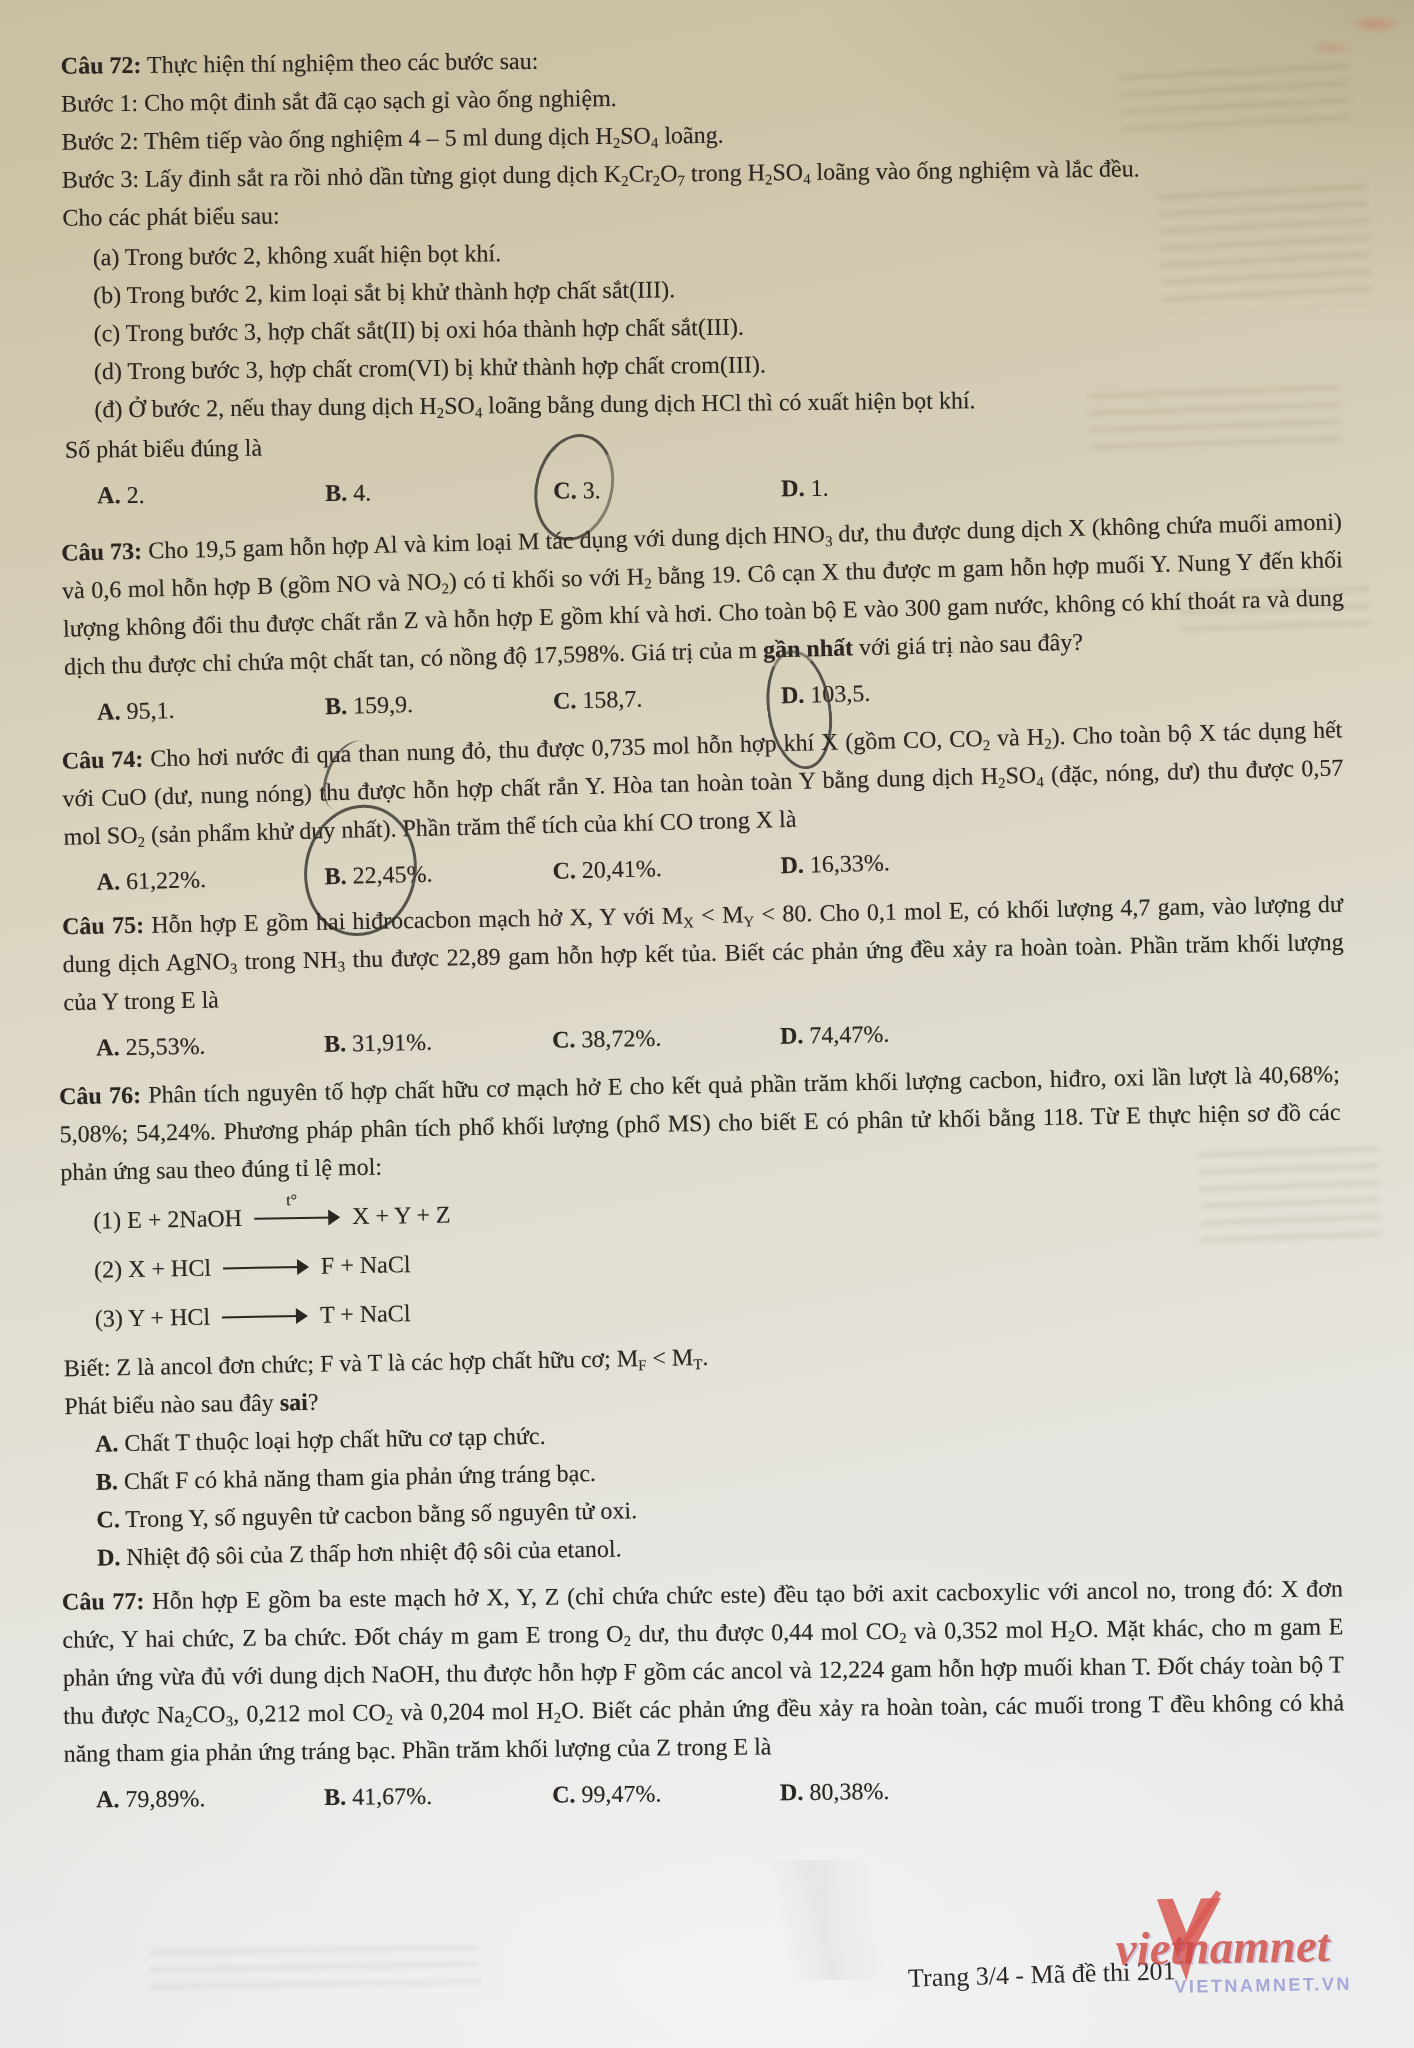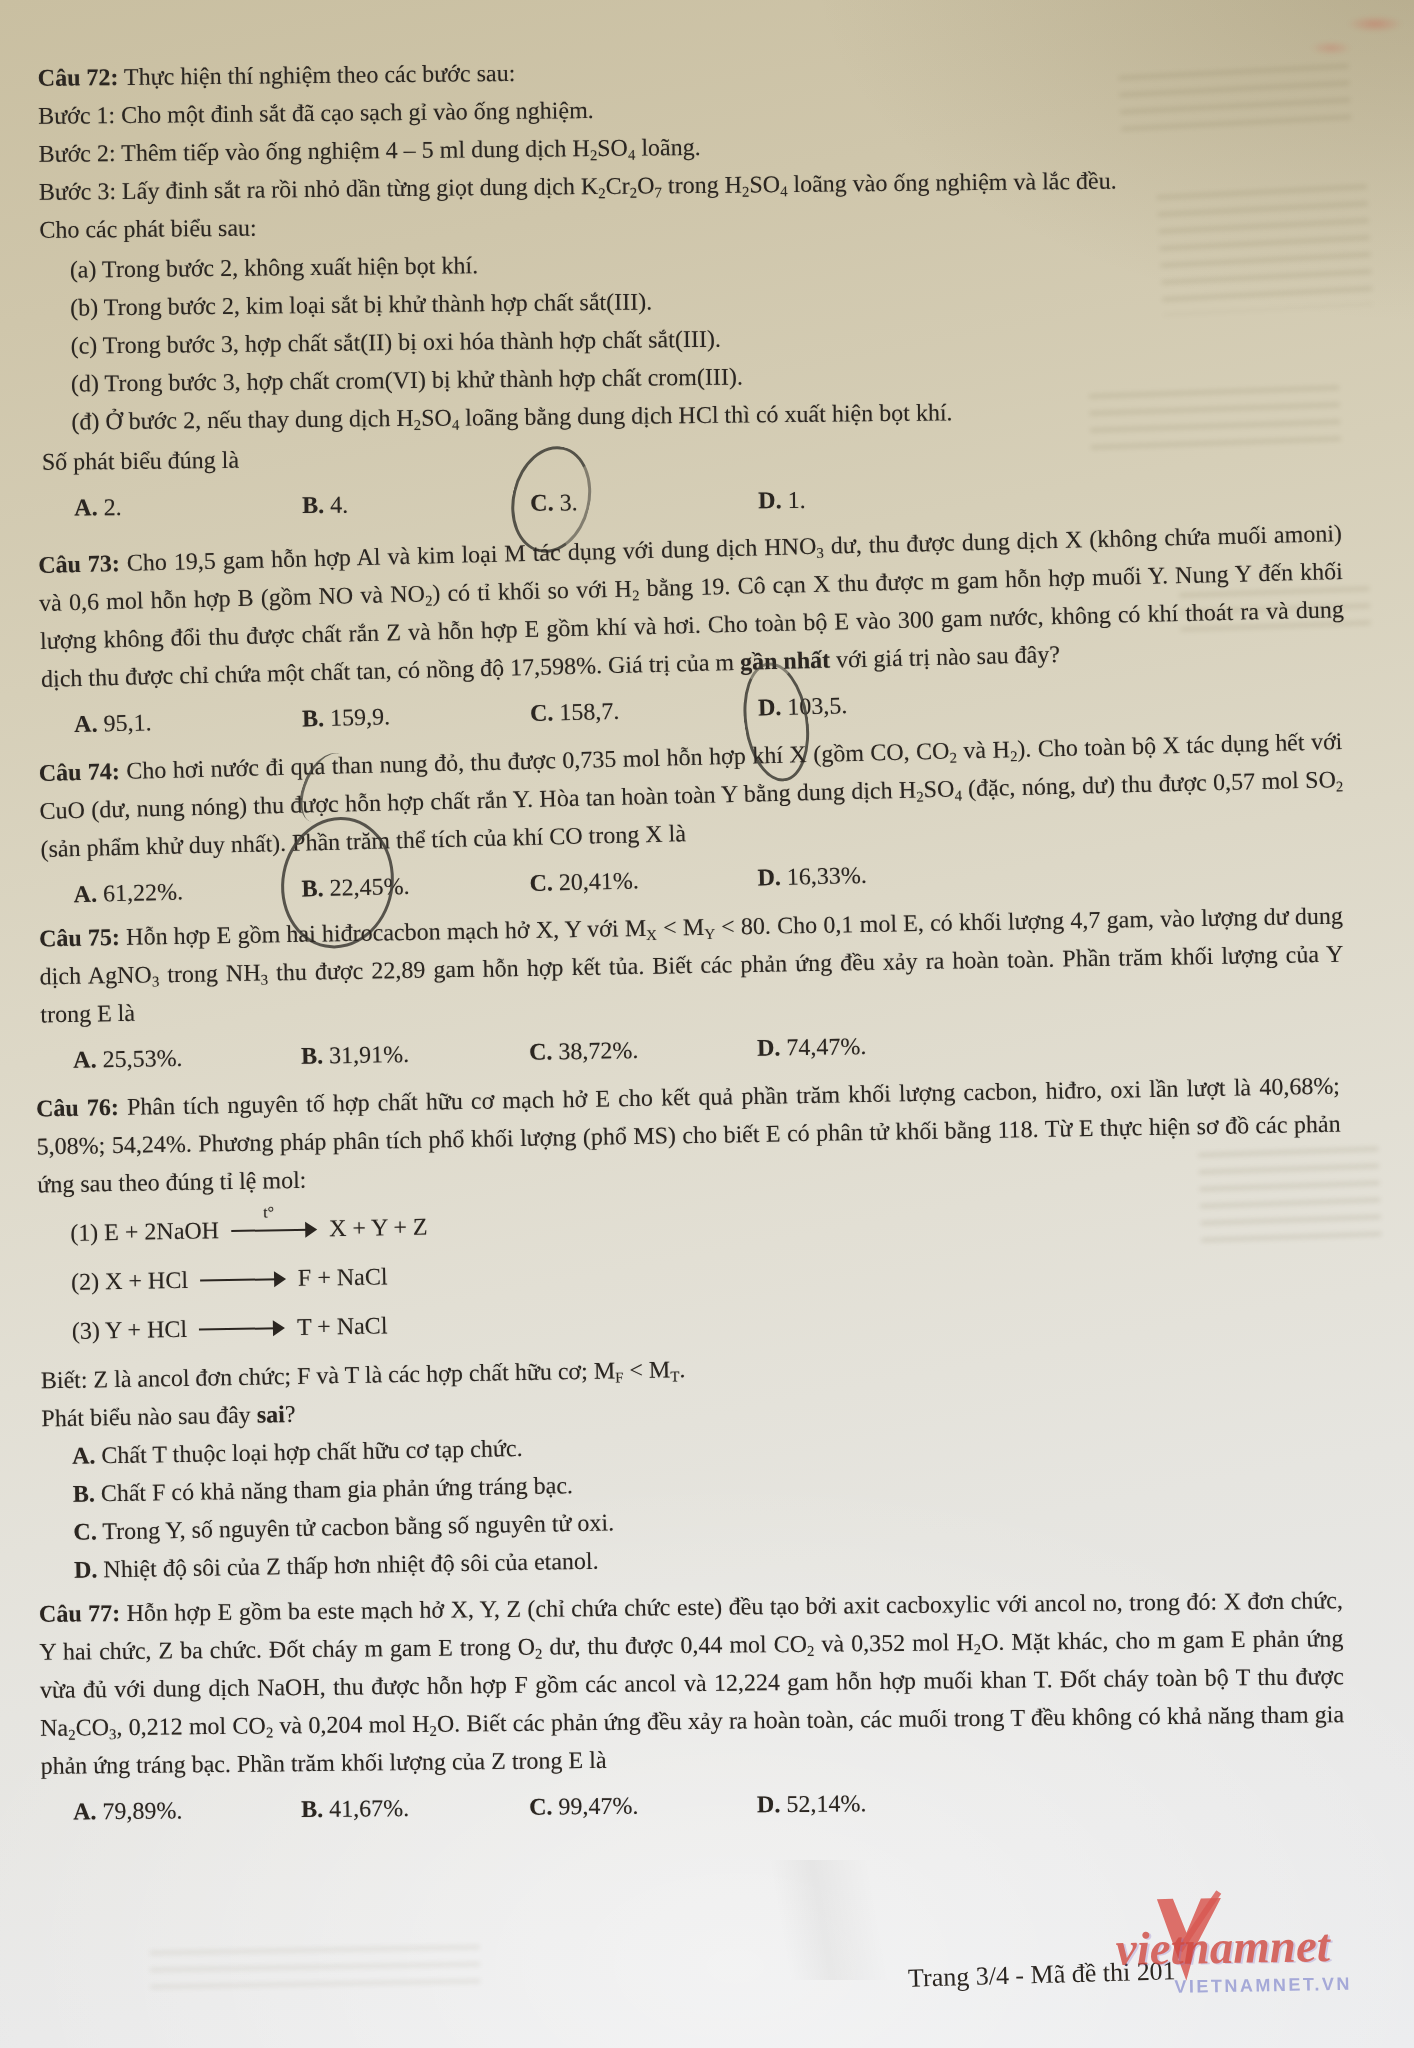--- a/index.html
+++ b/index.html
@@ -9,25 +9,24 @@
     color:#2b2621;
     background:
       radial-gradient(ellipse 900px 520px at 102% -2%, rgba(120,106,66,.28), transparent 70%),
       radial-gradient(ellipse 1250px 760px at 52% 96%, rgba(255,255,255,.42), transparent 65%),
       linear-gradient(169deg,#c9bfa1 0%,#cfc6ab 14%,#d6cfb8 30%,#ddd8c7 46%,#e2dfd4 60%,#e6e5e0 74%,#e9e9e9 88%,#ebecee 100%);
   }
   .fold{position:absolute;left:0;right:0;top:1860px;height:120px;pointer-events:none;
     background:linear-gradient(80deg, transparent 55%, rgba(0,0,0,.045) 58%, transparent 62%);}
   .sheet{
     position:absolute;inset:0;
-    padding:40px 70px 0 40px;
+    padding:40px 70px 0 63px;
     font-size:24px;line-height:38px;
     text-shadow:0 0 1px rgba(40,35,30,.35);
     box-sizing:border-box;
-    margin-top:12px;
   }
   .q{margin:0 0 10px 0;}
   .tilt-a{transform:rotate(-0.6deg);}
   .tilt-b{transform:rotate(-1.4deg);}
   .tilt-c{transform:rotate(-1.0deg);}
   p{margin:0;}
   .para{text-align:justify;}
   .qlabel{font-weight:bold;}
   b{font-weight:bold;}
   sub{font-size:0.62em;vertical-align:-0.28em;line-height:0;}
@@ -159,21 +158,21 @@
       <p class="opt-line"><b>D.</b> <span>Nhiệt độ sôi của Z thấp hơn nhiệt độ sôi của etanol.</span></p>
     </div>
   </div>
 
   <div class="q tilt-a">
     <p class="para"><b class="qlabel">Câu 77:</b> <span>Hỗn hợp E gồm ba este mạch hở X, Y, Z (chỉ chứa chức este) đều tạo bởi axit cacboxylic với ancol no, trong đó: X đơn chức, Y hai chức, Z ba chức. Đốt cháy m gam E trong O<sub>2</sub> dư, thu được 0,44 mol CO<sub>2</sub> và 0,352 mol H<sub>2</sub>O. Mặt khác, cho m gam E phản ứng vừa đủ với dung dịch NaOH, thu được hỗn hợp F gồm các ancol và 12,224 gam hỗn hợp muối khan T. Đốt cháy toàn bộ T thu được Na<sub>2</sub>CO<sub>3</sub>, 0,212 mol CO<sub>2</sub> và 0,204 mol H<sub>2</sub>O. Biết các phản ứng đều xảy ra hoàn toàn, các muối trong T đều không có khả năng tham gia phản ứng tráng bạc. Phần trăm khối lượng của Z trong E là</span></p>
     <div class="opts">
       <div class="opt"><b>A.</b> <span>79,89%.</span></div>
       <div class="opt"><b>B.</b> <span>41,67%.</span></div>
       <div class="opt"><b>C.</b> <span>99,47%.</span></div>
-      <div class="opt"><b>D.</b> <span>52,14%.</span></div>
+      <div class="opt"><b>D.</b> <span>80,38%.</span></div>
     </div>
   </div>
 
 </div>
 
 <div class="footer-label"><span>Trang 3/4 - Mã đề thi 201</span></div>
 
 <div class="wm">
   <svg class="vee" width="78" height="96" viewBox="0 0 78 96">
     <path d="M8 8 L36 90 L46 56 L72 8 L52 8 L37 42 L24 8 Z" fill="#d6443c" opacity="0.85"></path>

